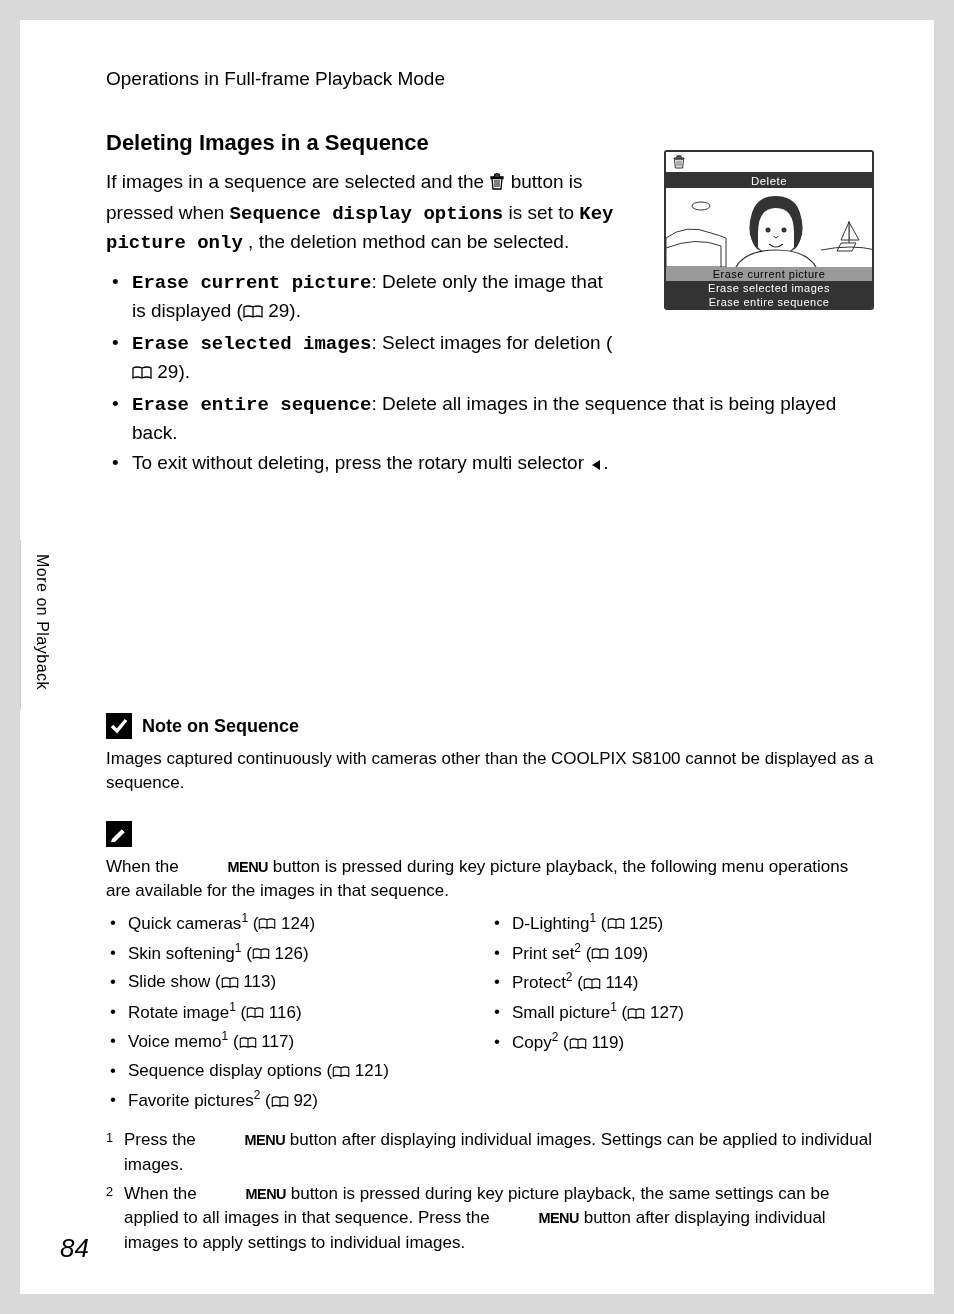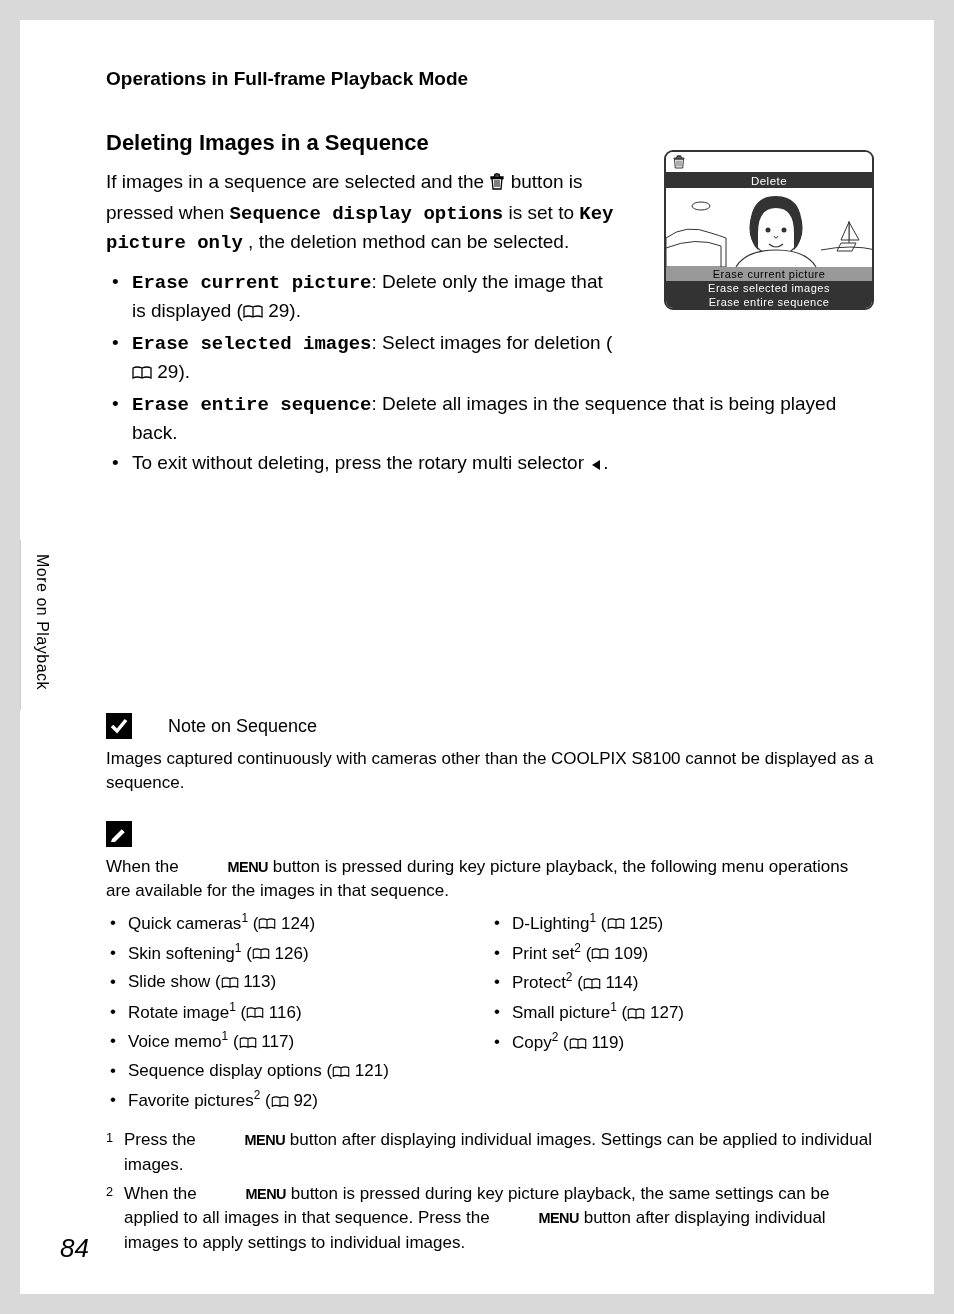--- a/index.html
+++ b/index.html
@@ -18,21 +18,21 @@
     width: 914px;
     height: 1274px;
     background: #fff;
   }
   .inner {
     padding: 48px 60px 0 86px;
   }
   .page-header {
     font-size: 19px;
     margin-bottom: 40px;
-    font-weight: 700;
+    font-weight: 400;
   }
   h2.section-title {
     font-size: 22px;
     font-weight: 700;
     margin-bottom: 12px;
   }
   .intro {
     font-size: 19px;
     line-height: 1.45;
     width: 540px;
@@ -84,21 +84,21 @@
   }
 
   
   .lcd {
     position: absolute;
     right: 60px;
     top: 130px;
     width: 210px;
     height: 160px;
     border: 2px solid #333;
-    border-radius: 9px;
+    border-radius: 3px;
     background: #fff;
     overflow: hidden;
     font-size: 11px;
   }
   .lcd-top {
     height: 22px;
     border-bottom: 2px solid #333;
     position: relative;
     background: #fff;
   }
@@ -150,23 +150,22 @@
   }
   .note-icon {
     width: 26px;
     height: 26px;
     background: #000;
     display: flex;
     align-items: center;
     justify-content: center;
   }
   .note-title {
-    font-weight: 400;
+    font-weight: 700;
     font-size: 18px;
-    margin-left: 26px;
   }
   .note-body {
     font-size: 17px;
     line-height: 1.4;
   }
   .options-block {
     margin-top: 26px;
   }
   .opt-cols {
     display: flex;

